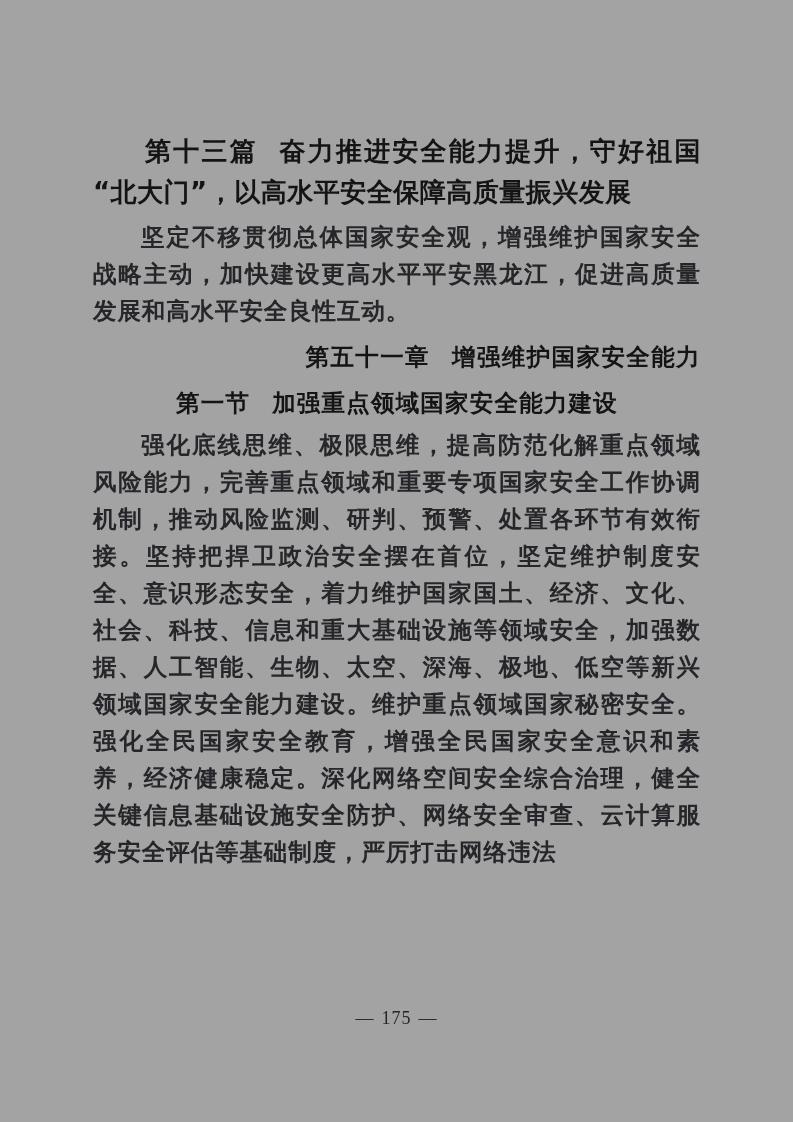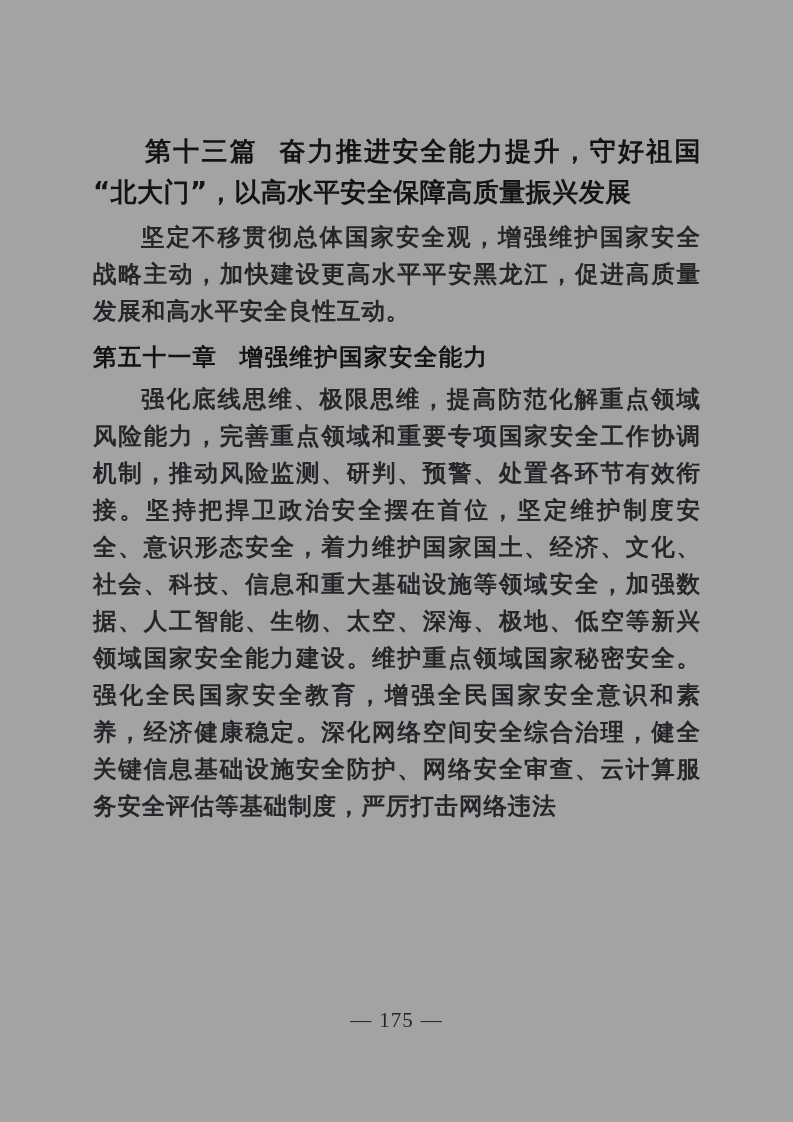--- a/index.html
+++ b/index.html
@@ -62,21 +62,21 @@
     word-break: break-all;
   }
 
   
   .chapter-heading {
     font-family: "DejaVu Serif", "Liberation Serif", serif;
     font-weight: 700;
     font-size: 23.5px;
     line-height: 37px;
     color: #141414;
-    text-align: left;
+    text-align: right;
     letter-spacing: 1.4px;
     margin: 9px 0 5px 0;
   }
   .chapter-heading .gap { display: inline-block; width: 22px; }
 
   
   .section-heading {
     font-family: "DejaVu Serif", "Liberation Serif", serif;
     font-weight: 700;
     font-size: 23.5px;
@@ -91,40 +91,41 @@
   .title-gap { display: inline-block; width: 20px; }
 
   
   .page-footer {
     position: absolute;
     left: 0;
     top: 1008px;
     width: 793px;
     text-align: center;
     font-family: "Liberation Serif", "DejaVu Serif", serif;
-    font-size: 21px;
+    font-size: 18px;
     letter-spacing: 1px;
     color: #262626;
   }
   .page-footer .dash { padding: 0 7px; }
 </style>
 </head>
 <body>
 
 <div class="page">
 
   <div class="content">
 
     <h1 class="part-title"><span>第十三篇</span><span class="title-gap"></span><span>奋力推进安全能力提升，守好祖国“北大门”，以高水平安全保障高质量振兴发展</span></h1>
 
     <p class="body-para">坚定不移贯彻总体国家安全观，增强维护国家安全战略主动，加快建设更高水平平安黑龙江，促进高质量发展和高水平安全良性互动。</p>
 
     <h2 class="chapter-heading"><span>第五十一章</span><span class="gap"></span><span>增强维护国家安全能力</span></h2>
 
 
+    <h3 class="section-heading"><span>第一节</span><span class="gap"></span><span>加强重点领域国家安全能力建设</span></h3>
 
     <p class="body-para">强化底线思维、极限思维，提高防范化解重点领域风险能力，完善重点领域和重要专项国家安全工作协调机制，推动风险监测、研判、预警、处置各环节有效衔接。坚持把捍卫政治安全摆在首位，坚定维护制度安全、意识形态安全，着力维护国家国土、经济、文化、社会、科技、信息和重大基础设施等领域安全，加强数据、人工智能、生物、太空、深海、极地、低空等新兴领域国家安全能力建设。维护重点领域国家秘密安全。强化全民国家安全教育，增强全民国家安全意识和素养，经济健康稳定。深化网络空间安全综合治理，健全关键信息基础设施安全防护、网络安全审查、云计算服务安全评估等基础制度，严厉打击网络违法</p>
 
   </div>
 
   <div class="page-footer"><span class="dash">—</span><span>175</span><span class="dash">—</span></div>
 
 </div>
 
 </body></html>

